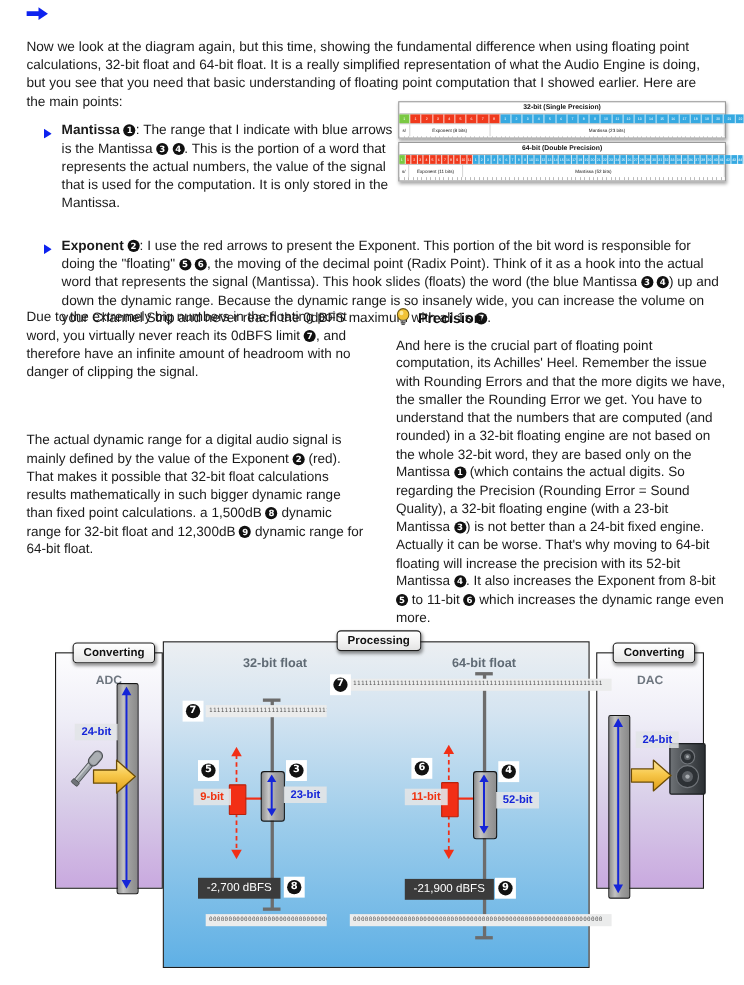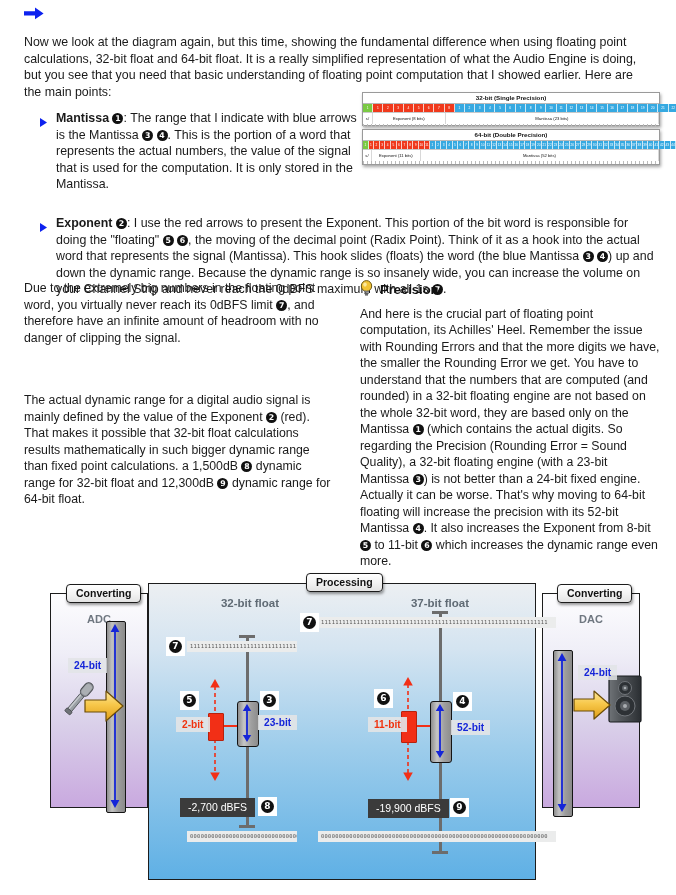--- a/index.html
+++ b/index.html
@@ -345,21 +345,21 @@
     <div class="panel conv convR"></div>
 
     <div class="tab tab-conv-l">Converting</div>
     <div class="tab tab-proc">Processing</div>
     <div class="tab tab-conv-r">Converting</div>
 
     <div class="sublabel" style="left:20px;top:48px;width:98px;">ADC</div>
     <div class="sublabel" style="left:512px;top:48px;width:98px;">DAC</div>
 
     <div class="sublabel" style="left:140px;top:32px;width:160px;font-size:11.5px;color:#5f6a74;">32-bit float</div>
-    <div class="sublabel" style="left:330px;top:32px;width:160px;font-size:11.5px;color:#5f6a74;">37-bit float</div>
+    <div class="sublabel" style="left:330px;top:32px;width:160px;font-size:11.5px;color:#5f6a74;">64-bit float</div>
 
     <div class="track" style="left:76px;top:56px;width:18px;height:190px;"></div>
     <span class="bluearrow" style="left:79px;top:59px;">
       <svg width="12" height="184" viewBox="0 0 12 184">
         <line x1="6" y1="6" x2="6" y2="178" stroke="#1525d8" stroke-width="1.8"></line>
         <path d="M6 0 L10.4 8 H1.6 Z" fill="#1525d8"></path>
         <path d="M6 184 L10.4 176 H1.6 Z" fill="#1525d8"></path>
       </svg>
     </span>
     <div class="chip chip-blue chip-24" style="left:38px;top:93px;">24-bit</div>
@@ -420,21 +420,21 @@
         <line x1="7" y1="7" x2="7" y2="36" stroke="#f22f16" stroke-width="1.6" stroke-dasharray="4,3"></line>
         <path d="M7 0 L11.8 8.5 H2.2 Z" fill="#f22f16"></path>
       </svg>
     </span>
     <span class="yarrow" style="left:178px;top:174px;z-index:4;">
       <svg width="14" height="42" viewBox="0 0 14 42">
         <line x1="7" y1="0" x2="7" y2="34" stroke="#f22f16" stroke-width="1.6" stroke-dasharray="4,3"></line>
         <path d="M7 42 L11.8 33.5 H2.2 Z" fill="#f22f16"></path>
       </svg>
     </span>
-    <div class="chip chip-red" style="left:146px;top:152px;">2-bit</div>
+    <div class="chip chip-red" style="left:146px;top:152px;">9-bit</div>
     <div class="marker" style="left:150px;top:126px;">
         <span class="cn">5</span>
       </div>
 
     <div class="dbfs" style="left:150px;top:233px;">-2,700 dBFS</div>
     <div class="marker" style="left:228px;top:232px;">
         <span class="cn">8</span>
       </div>
 
     <div class="spine" style="left:409px;top:48px;height:240px;"></div>
@@ -473,21 +473,21 @@
       <svg width="14" height="40" viewBox="0 0 14 40">
         <line x1="7" y1="0" x2="7" y2="32" stroke="#f22f16" stroke-width="1.6" stroke-dasharray="4,3"></line>
         <path d="M7 40 L11.8 31.5 H2.2 Z" fill="#f22f16"></path>
       </svg>
     </span>
     <div class="chip chip-red" style="left:338px;top:152px;">11-bit</div>
     <div class="marker" style="left:344px;top:124px;">
         <span class="cn">6</span>
       </div>
 
-    <div class="dbfs" style="left:338px;top:234px;">-19,900 dBFS</div>
+    <div class="dbfs" style="left:338px;top:234px;">-21,900 dBFS</div>
     <div class="marker" style="left:420px;top:233px;">
         <span class="cn">9</span>
       </div>
 
     <div class="track" style="left:523px;top:85px;width:18px;height:165px;"></div>
     <span class="bluearrow" style="left:526px;top:88px;">
       <svg width="12" height="159" viewBox="0 0 12 159">
         <line x1="6" y1="6" x2="6" y2="153" stroke="#1525d8" stroke-width="1.8"></line>
         <path d="M6 0 L10.4 8 H1.6 Z" fill="#1525d8"></path>
         <path d="M6 159 L10.4 151 H1.6 Z" fill="#1525d8"></path>

